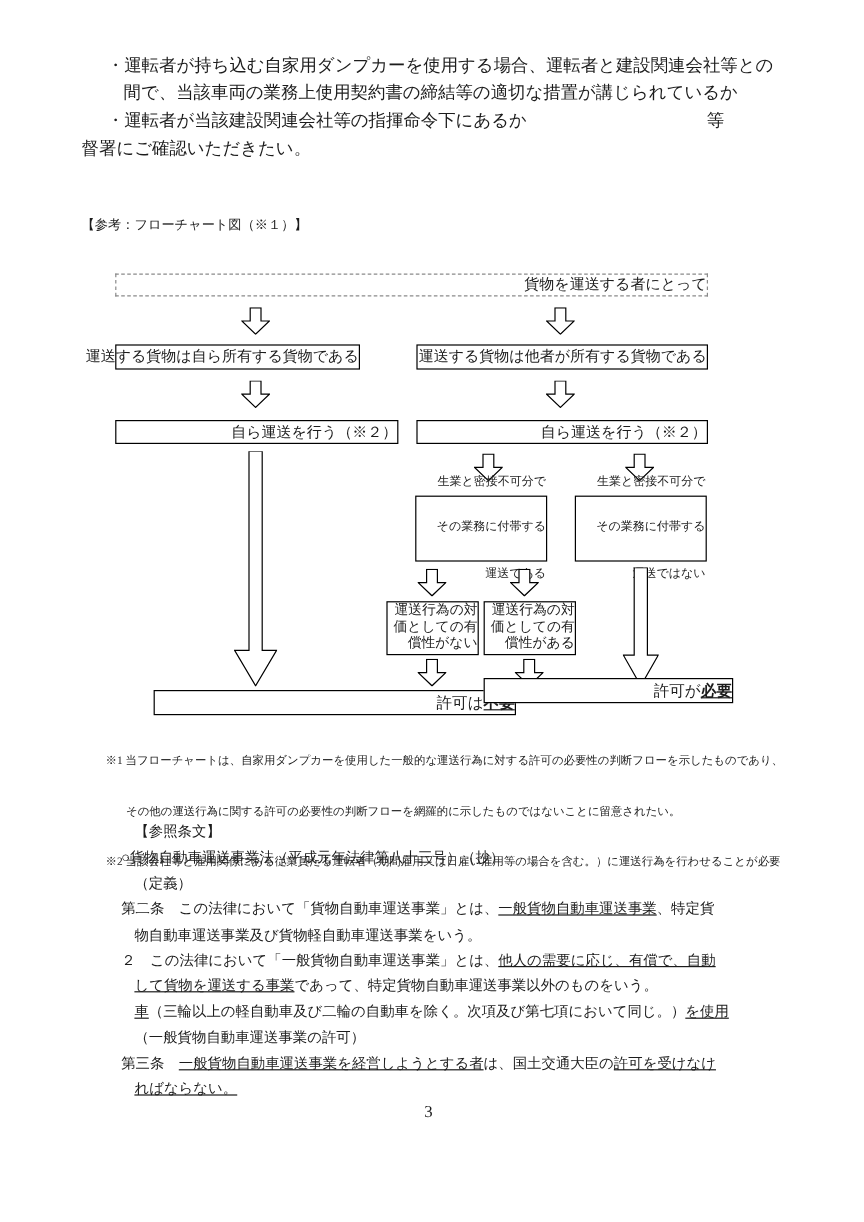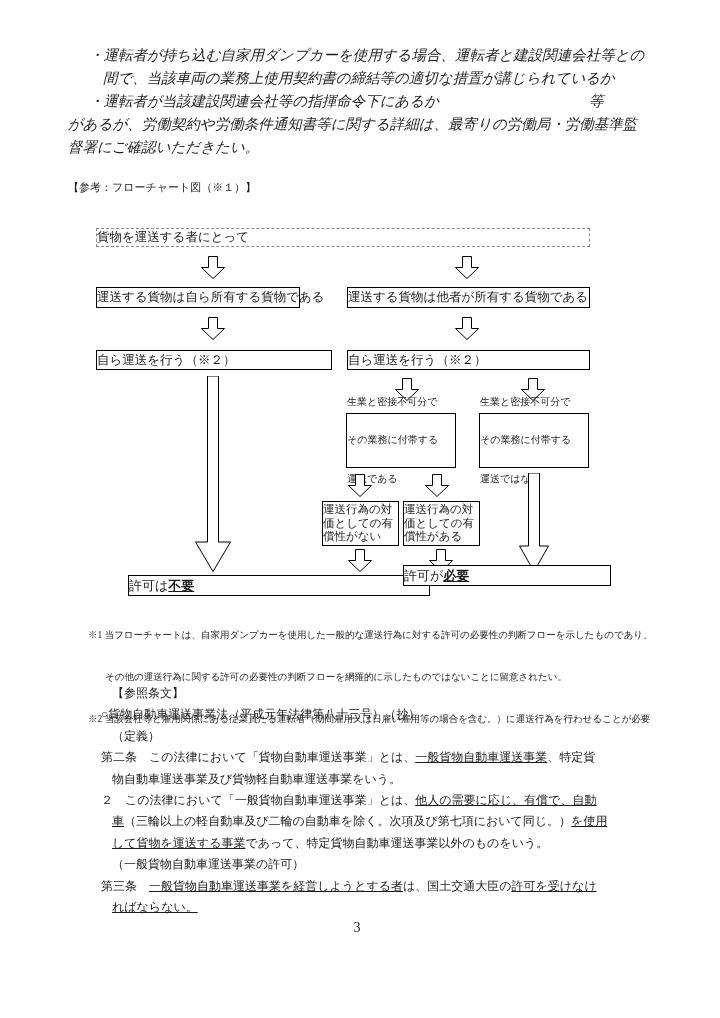--- a/index.html
+++ b/index.html
@@ -7,27 +7,27 @@
        font-family:"Liberation Serif","DejaVu Serif",serif;color:#1c1c1c;}
   .page{position:absolute;left:0;top:0;width:720px;height:1018px;background:#fff;}
 
   
   .line{white-space:pre;font-size:14.5px;line-height:23px;}
   .pl11{padding-left:11px;}
   .pl32{padding-left:32px;}
   .pl46{padding-left:46px;}
   .etc{margin-left:150px;}
 
-  #intro{position:absolute;left:57px;top:44px;width:620px;font-style:italic;}
+  #intro{position:absolute;left:57px;top:44px;width:620px;}
   #flow-heading{position:absolute;left:68px;top:180px;font-size:11px;white-space:pre;}
 
   
   #flowchart{position:absolute;left:96px;top:228px;width:494px;height:368px;}
   .fbox{position:absolute;box-sizing:border-box;border:1px solid #000;background:#fff;
-        display:flex;flex-direction:column;align-items:flex-start;justify-content:center;
+        display:flex;flex-direction:column;align-items:flex-end;justify-content:center;
         text-align:center;white-space:pre;}
   .fbox.dashed{border:1px dashed #8a8a8a;}
   .fs1{font-size:12.5px;}
   .fs2{font-size:10px;line-height:14.5px;gap:24px;}
   .fs3{font-size:11.5px;line-height:13.5px;}
   .fresult{font-size:13px;}
   .ku{font-weight:bold;text-decoration:underline;}
   .arr{position:absolute;}
   .arr polygon{fill:#ffffff;stroke:#000000;stroke-width:1;}
 
@@ -44,21 +44,20 @@
 </style>
 </head>
 <body>
 
 <div class="page">
 
   <div id="intro">
     <div class="line pl32">・運転者が持ち込む自家用ダンプカーを使用する場合、運転者と建設関連会社等との</div>
     <div class="line pl46">間で、当該車両の業務上使用契約書の締結等の適切な措置が講じられているか</div>
     <div class="line pl32"><span>・運転者が当該建設関連会社等の指揮命令下にあるか</span><span class="etc">等</span></div>
-    <div class="line pl11">があるが、労働契約や労働条件通知書等に関する詳細は、最寄りの労働局・労働基準監</div>
     <div class="line pl11">督署にご確認いただきたい。</div>
   </div>
 
   <div id="flow-heading">【参考：フローチャート図（※１）】</div>
 
   <div id="flowchart">
 
     <div class="fbox dashed fs1" style="left:0;top:0;width:494px;height:19px;">
       <span>貨物を運送する者にとって</span>
     </div>
@@ -156,22 +155,22 @@
     <div>※2 当該会社等と雇用関係にある従業員たる運転者（期間雇用又は日雇い雇用等の場合を含む。）に運送行為を行わせることが必要</div>
   </div>
 
   <div id="reference">
     <div class="rline pl11">【参照条文】</div>
     <div class="rline">○貨物自動車運送事業法（平成元年法律第八十三号）（抄）</div>
     <div class="rline pl11">（定義）</div>
     <div class="rline"><span>第二条　この法律において「貨物自動車運送事業」とは、</span><span class="u">一般貨物自動車運送事業</span><span>、特定貨</span></div>
     <div class="rline pl11">物自動車運送事業及び貨物軽自動車運送事業をいう。</div>
     <div class="rline"><span>２　この法律において「一般貨物自動車運送事業」とは、</span><span class="u">他人の需要に応じ、有償で、自動</span></div>
+    <div class="rline pl11"><span class="u">して貨物を運送する事業</span><span>であって、特定貨物自動車運送事業以外のものをいう。</span></div>
     <div class="rline pl11"><span class="u">車</span><span>（三輪以上の軽自動車及び二輪の自動車を除く。次項及び第七項において同じ。）</span><span class="u">を使用</span></div>
-    <div class="rline pl11"><span class="u">して貨物を運送する事業</span><span>であって、特定貨物自動車運送事業以外のものをいう。</span></div>
     <div class="rline pl11">（一般貨物自動車運送事業の許可）</div>
     <div class="rline"><span>第三条　</span><span class="u">一般貨物自動車運送事業を経営しようとする者</span><span>は、国土交通大臣の</span><span class="u">許可を受けなけ</span></div>
     <div class="rline pl11"><span class="u">ればならない。</span></div>
   </div>
 
   <div id="page-number">3</div>
 
 </div>
 
 </body></html>

